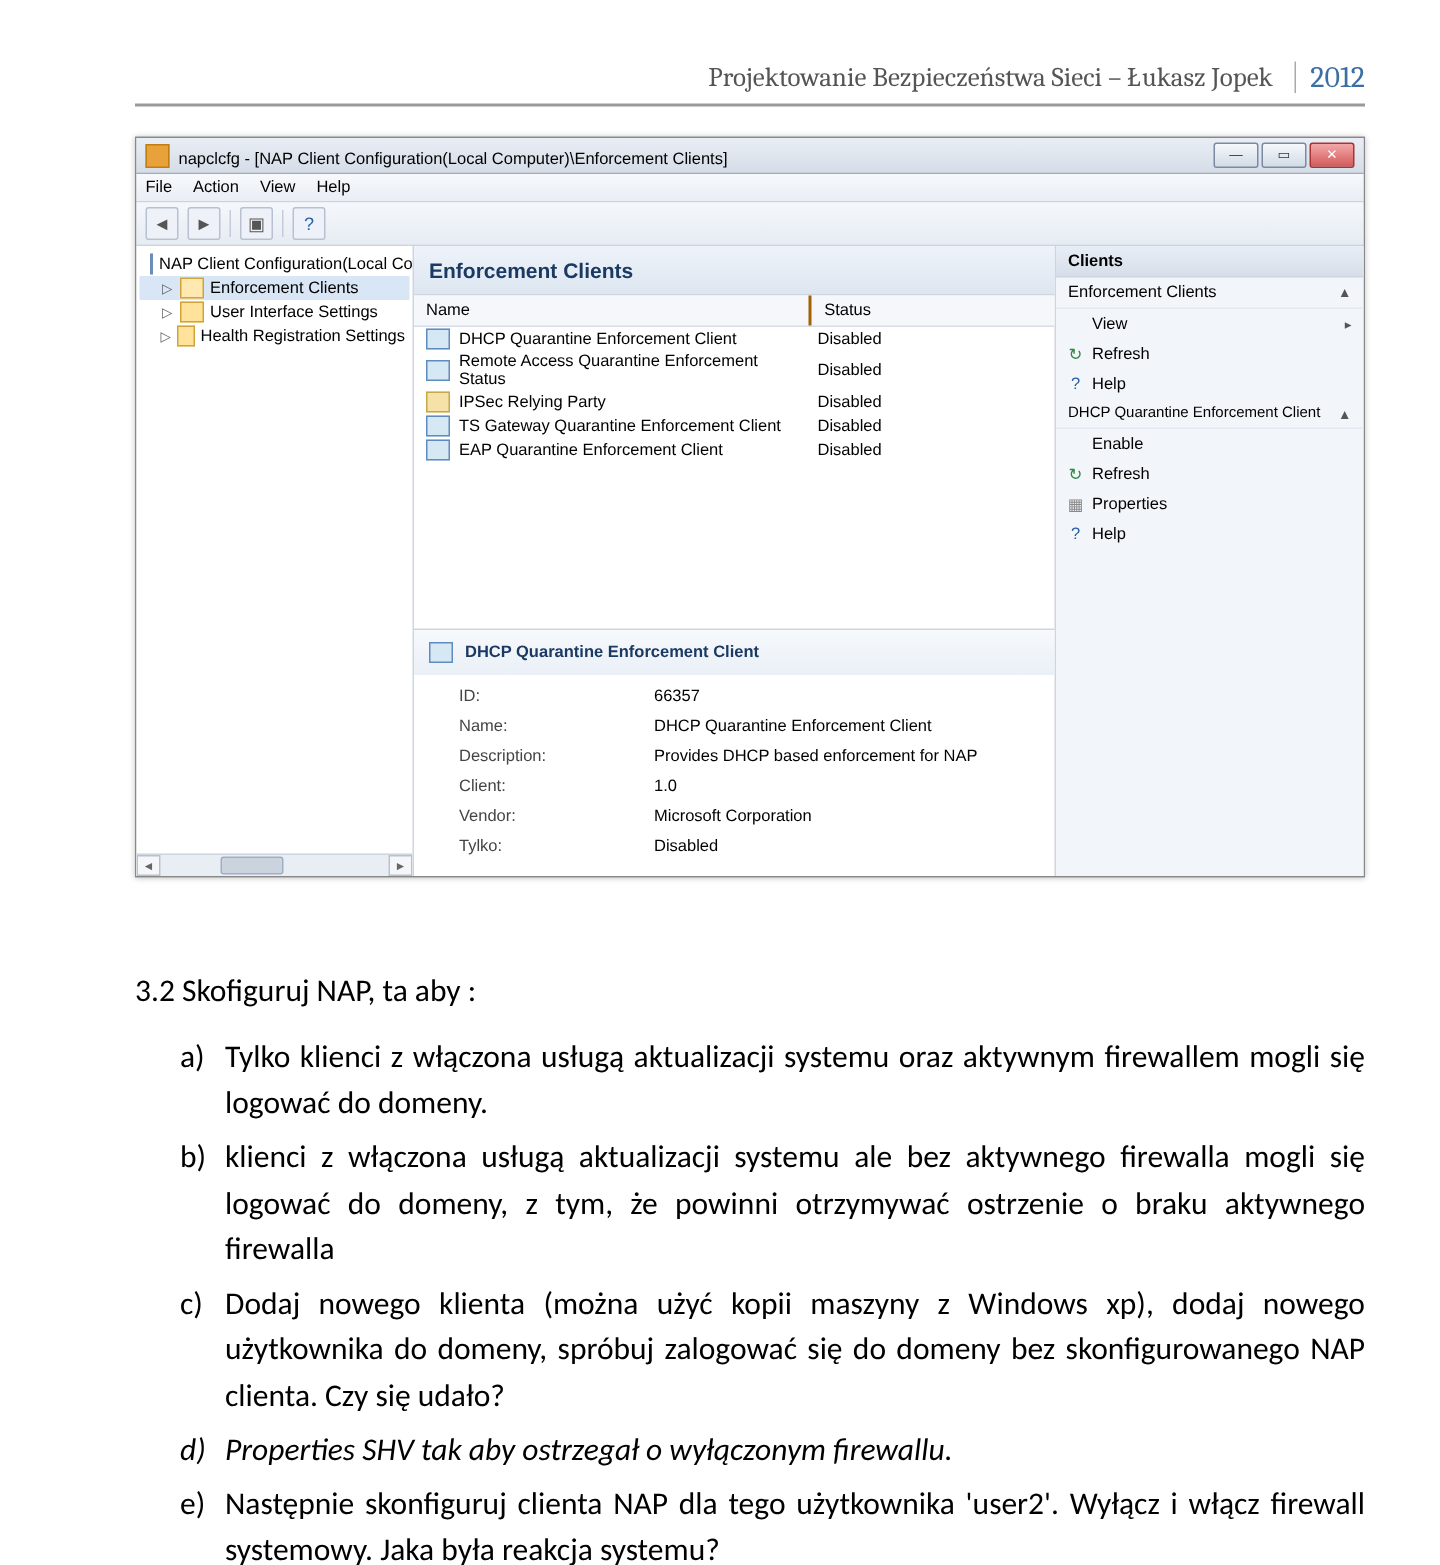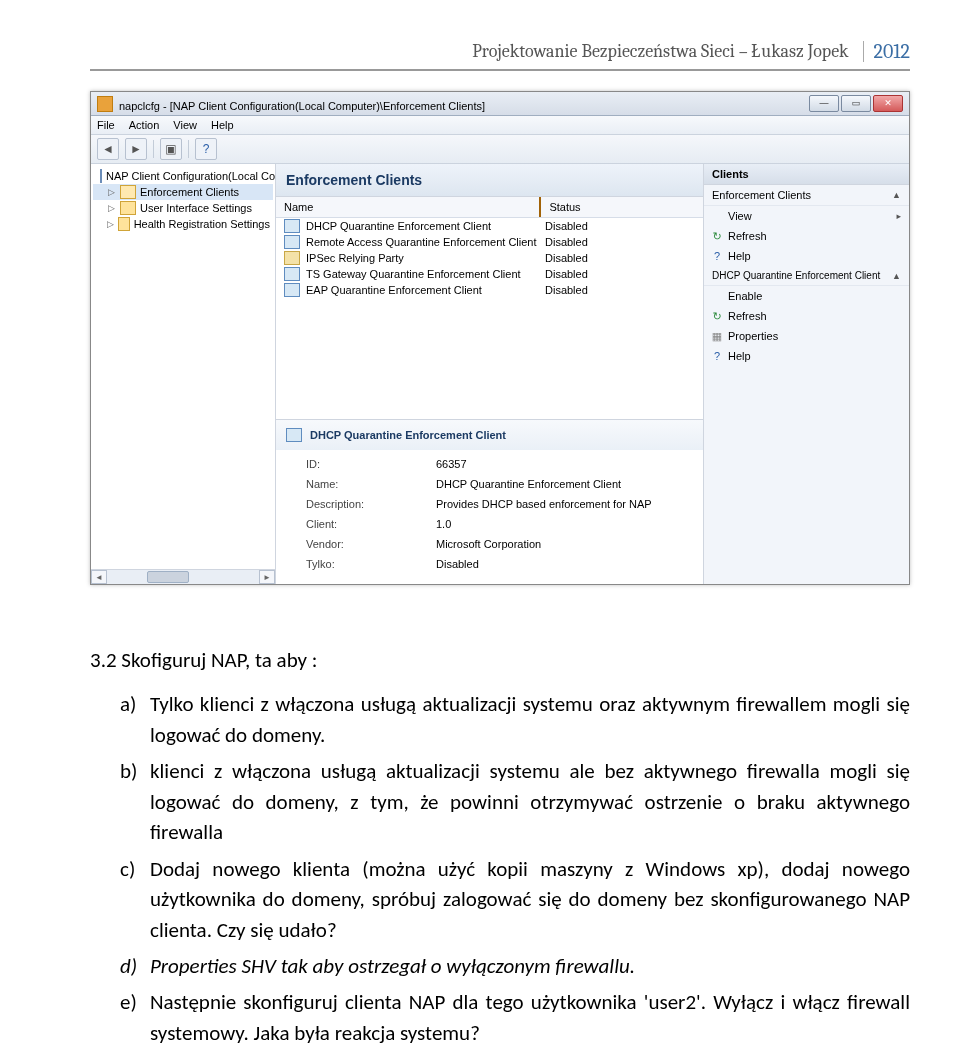--- a/index.html
+++ b/index.html
@@ -137,21 +137,21 @@
             <div class="list-row">
               <div class="nm">
                 <span class="fic ic-client"></span>
                 <span>DHCP Quarantine Enforcement Client</span>
               </div>
               <div class="st">Disabled</div>
             </div>
             <div class="list-row">
               <div class="nm">
                 <span class="fic ic-client"></span>
-                <span>Remote Access Quarantine Enforcement Client</span>
+                <span>Remote Access Quarantine Enforcement Status</span>
               </div>
               <div class="st">Disabled</div>
             </div>
             <div class="list-row">
               <div class="nm">
                 <span class="fic ic-shield"></span>
                 <span>IPSec Relying Party</span>
               </div>
               <div class="st">Disabled</div>
             </div>

